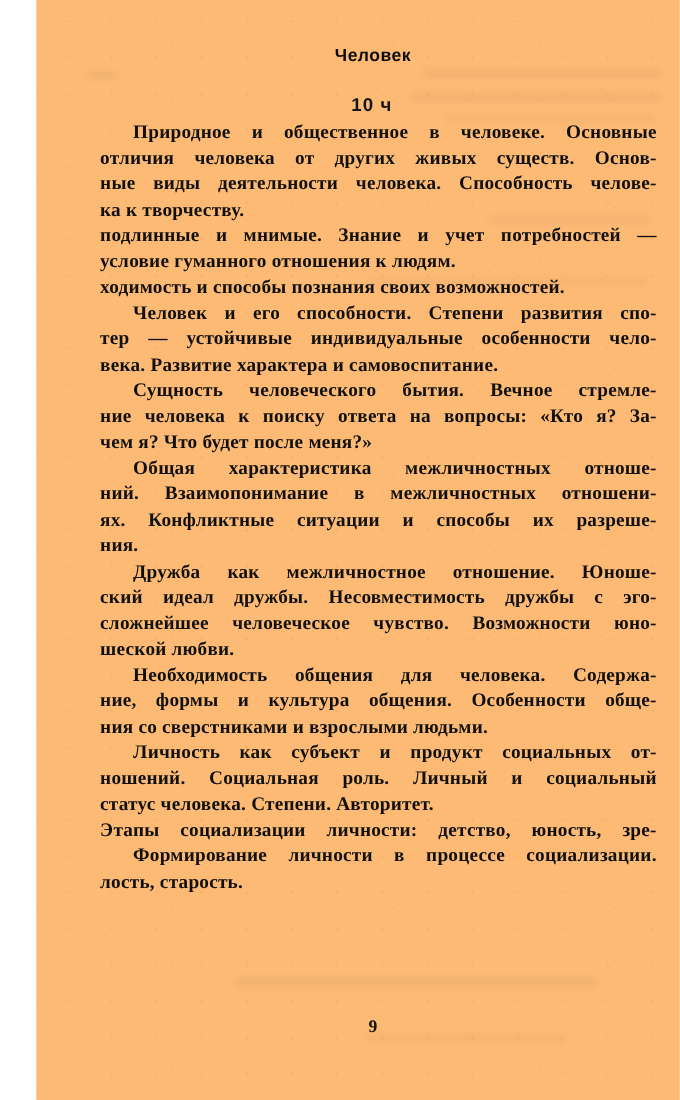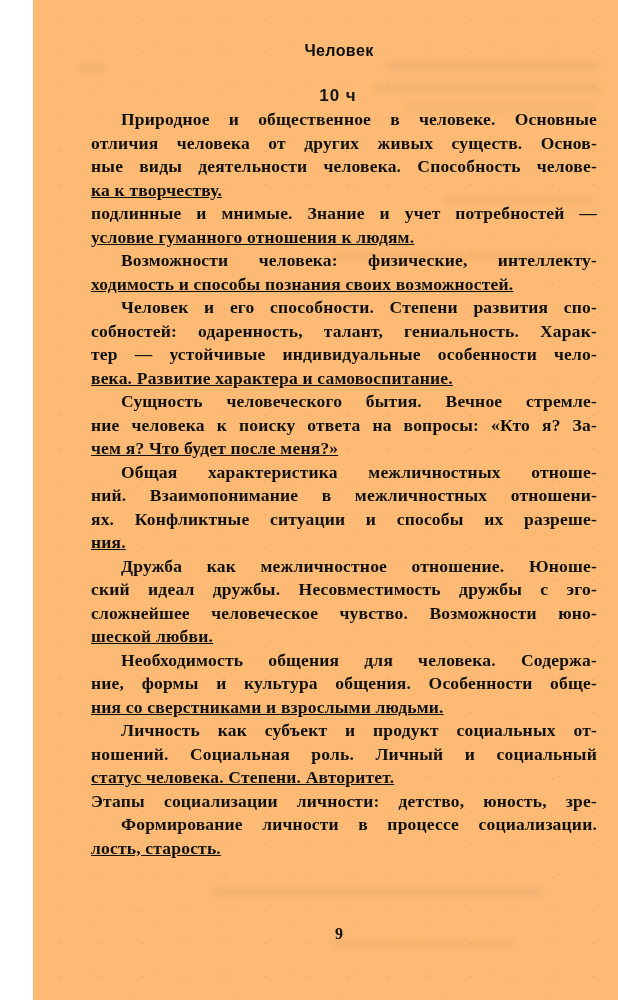--- a/index.html
+++ b/index.html
@@ -80,21 +80,21 @@
     font-weight: 700;
     line-height: 23.5px;
     letter-spacing: 0.2px;
   }
   .paragraph { margin: 0; }
   .line {
     text-align: justify;
     text-align-last: justify;
   }
   .line.first { text-indent: 30px; }
-  .line.last  { text-align-last: left; text-decoration: underline; }
+  .line.last  { text-align-last: left; }
   .page-number {
     position: absolute;
     top: 925px;
     left: 0;
     width: 612px;
     text-align: center;
     font-size: 16px;
     font-weight: 700;
     color: #101010;
   }
@@ -122,26 +122,24 @@
         <div class="line first">Природное и общественное в человеке. Основные</div>
         <div class="line">отличия человека от других живых существ. Основ-</div>
         <div class="line">ные виды деятельности человека. Способность челове-</div>
         <div class="line last">ка к творчеству.</div>
       </div>
       <div class="paragraph">
         <div class="line">подлинные и мнимые. Знание и учет потребностей —</div>
         <div class="line last">условие гуманного отношения к людям.</div>
       </div>
       <div class="paragraph">
-        <div class="line first">Возможности человека: физические, интеллекту-</div>
         <div class="line last">ходимость и способы познания своих возможностей.</div>
       </div>
       <div class="paragraph">
         <div class="line first">Человек и его способности. Степени развития спо-</div>
-        <div class="line">собностей: одаренность, талант, гениальность. Харак-</div>
         <div class="line">тер — устойчивые индивидуальные особенности чело-</div>
         <div class="line last">века. Развитие характера и самовоспитание.</div>
       </div>
       <div class="paragraph">
         <div class="line first">Сущность человеческого бытия. Вечное стремле-</div>
         <div class="line">ние человека к поиску ответа на вопросы: «Кто я? За-</div>
         <div class="line last">чем я? Что будет после меня?»</div>
       </div>
       <div class="paragraph">
         <div class="line first">Общая характеристика межличностных отноше-</div>

